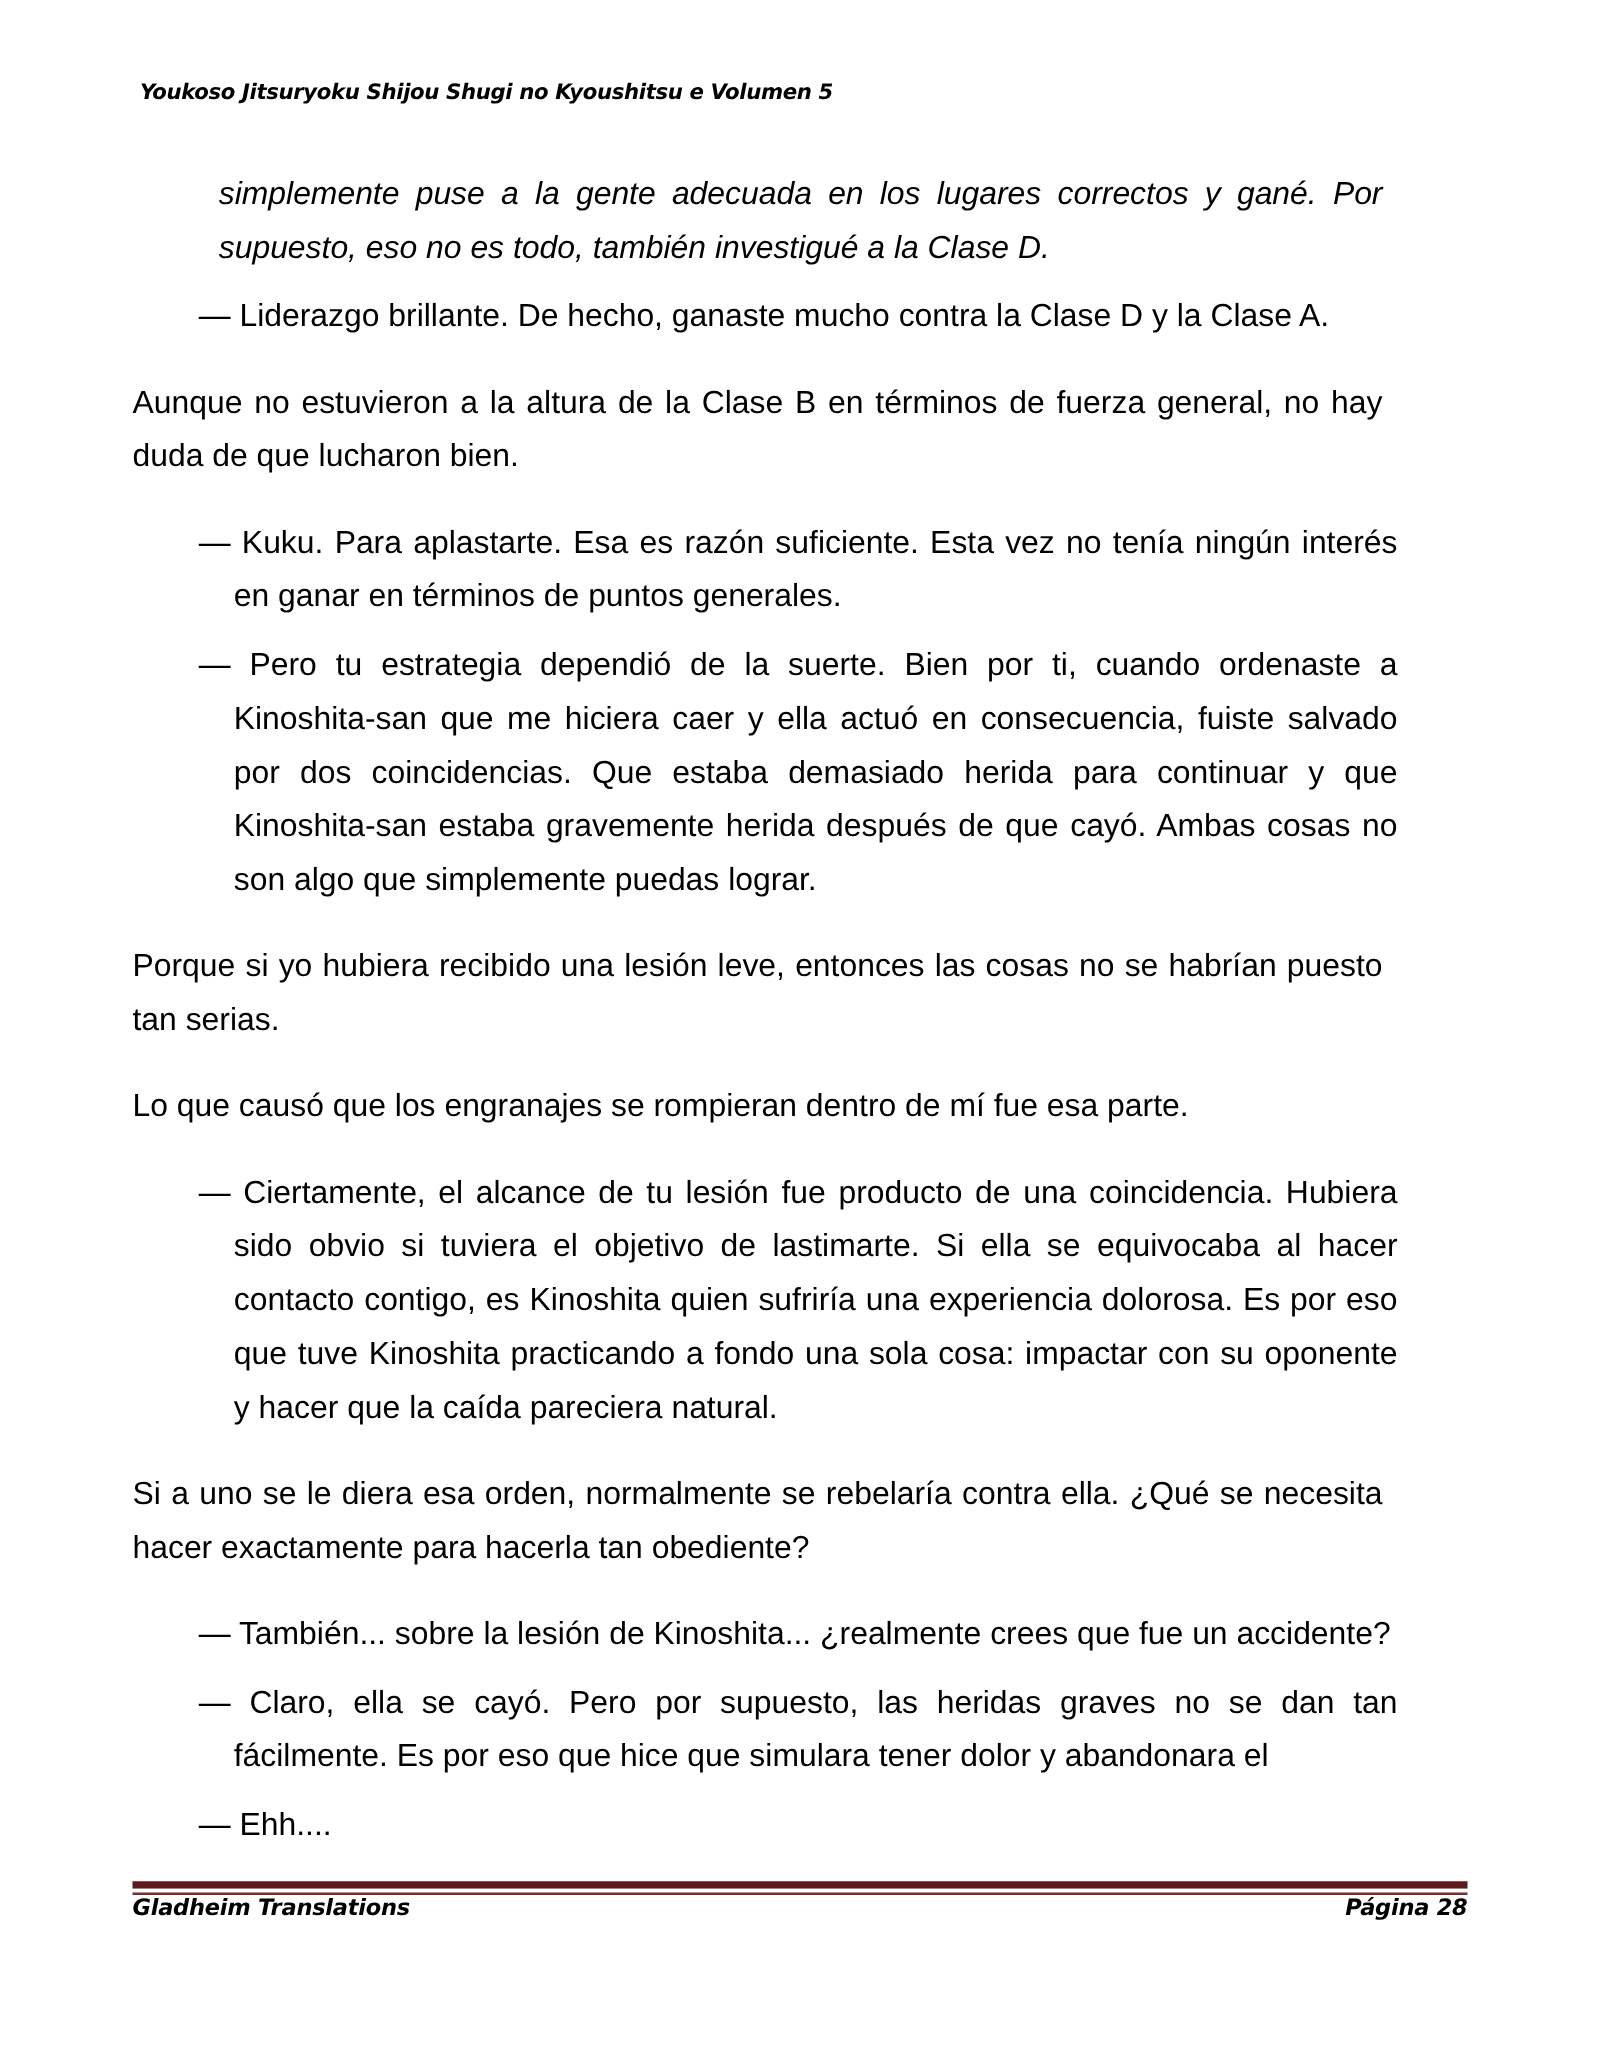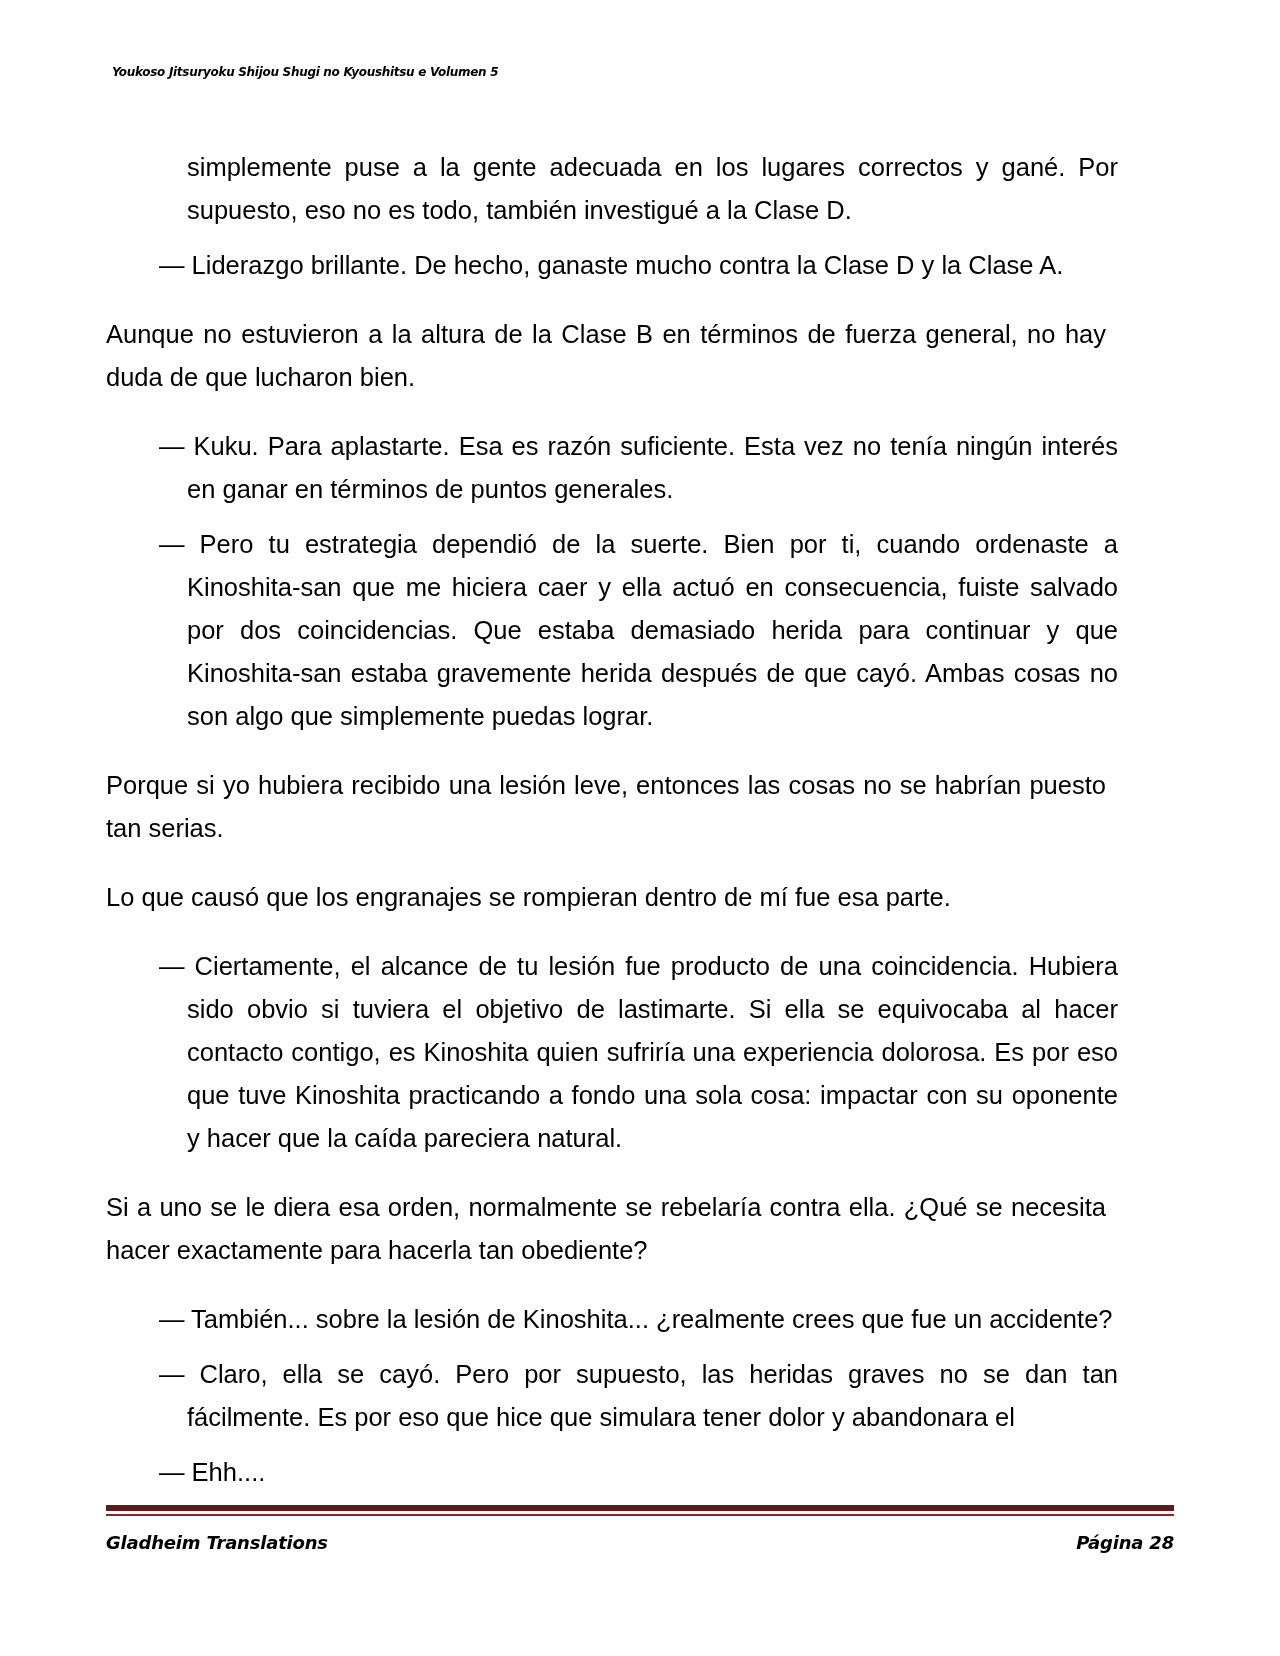--- a/index.html
+++ b/index.html
@@ -30,21 +30,21 @@
     position: absolute;
     left: 112px;
     top: 66px;
     width: 1060px;
     height: 32px;
   }
   .page-header .running-title {
     font-family: "DejaVu Sans", sans-serif;
     font-weight: bold;
     font-style: italic;
-    font-size: 12px;
+    font-size: 17px;
     letter-spacing: -0.3px;
     color: #000000;
     white-space: nowrap;
     line-height: 1;
   }
 
   
   .content {
     position: absolute;
     left: 106px;
@@ -67,21 +67,22 @@
     margin-top: 26px;
     margin-bottom: 26px;
     padding-left: 0;
     width: 1000px;
   }
 
   
   p.cont {
     padding-left: 69px;
     width: 931px;
-    margin: 12px;
+    margin: 0;
+    font-style: italic;
   }
 
   
   p.dash {
     padding-left: 69px;
     width: 931px;
     margin: 12px;
     text-indent: -28px;
   }
 
@@ -117,21 +118,21 @@
   }
   .footer-rule-thin {
     height: 2px;
     background: #7b2b2b;
     width: 100%;
   }
   .footer-row {
     display: flex;
     justify-content: space-between;
     align-items: center;
-    margin-top: 16px;
+    margin-top: 0;
   }
   .footer-row .f-left,
   .footer-row .f-right {
     font-family: "DejaVu Sans", sans-serif;
     font-weight: bold;
     font-style: italic;
     font-size: 18px;
     letter-spacing: -0.2px;
     color: #000000;
     white-space: nowrap;

